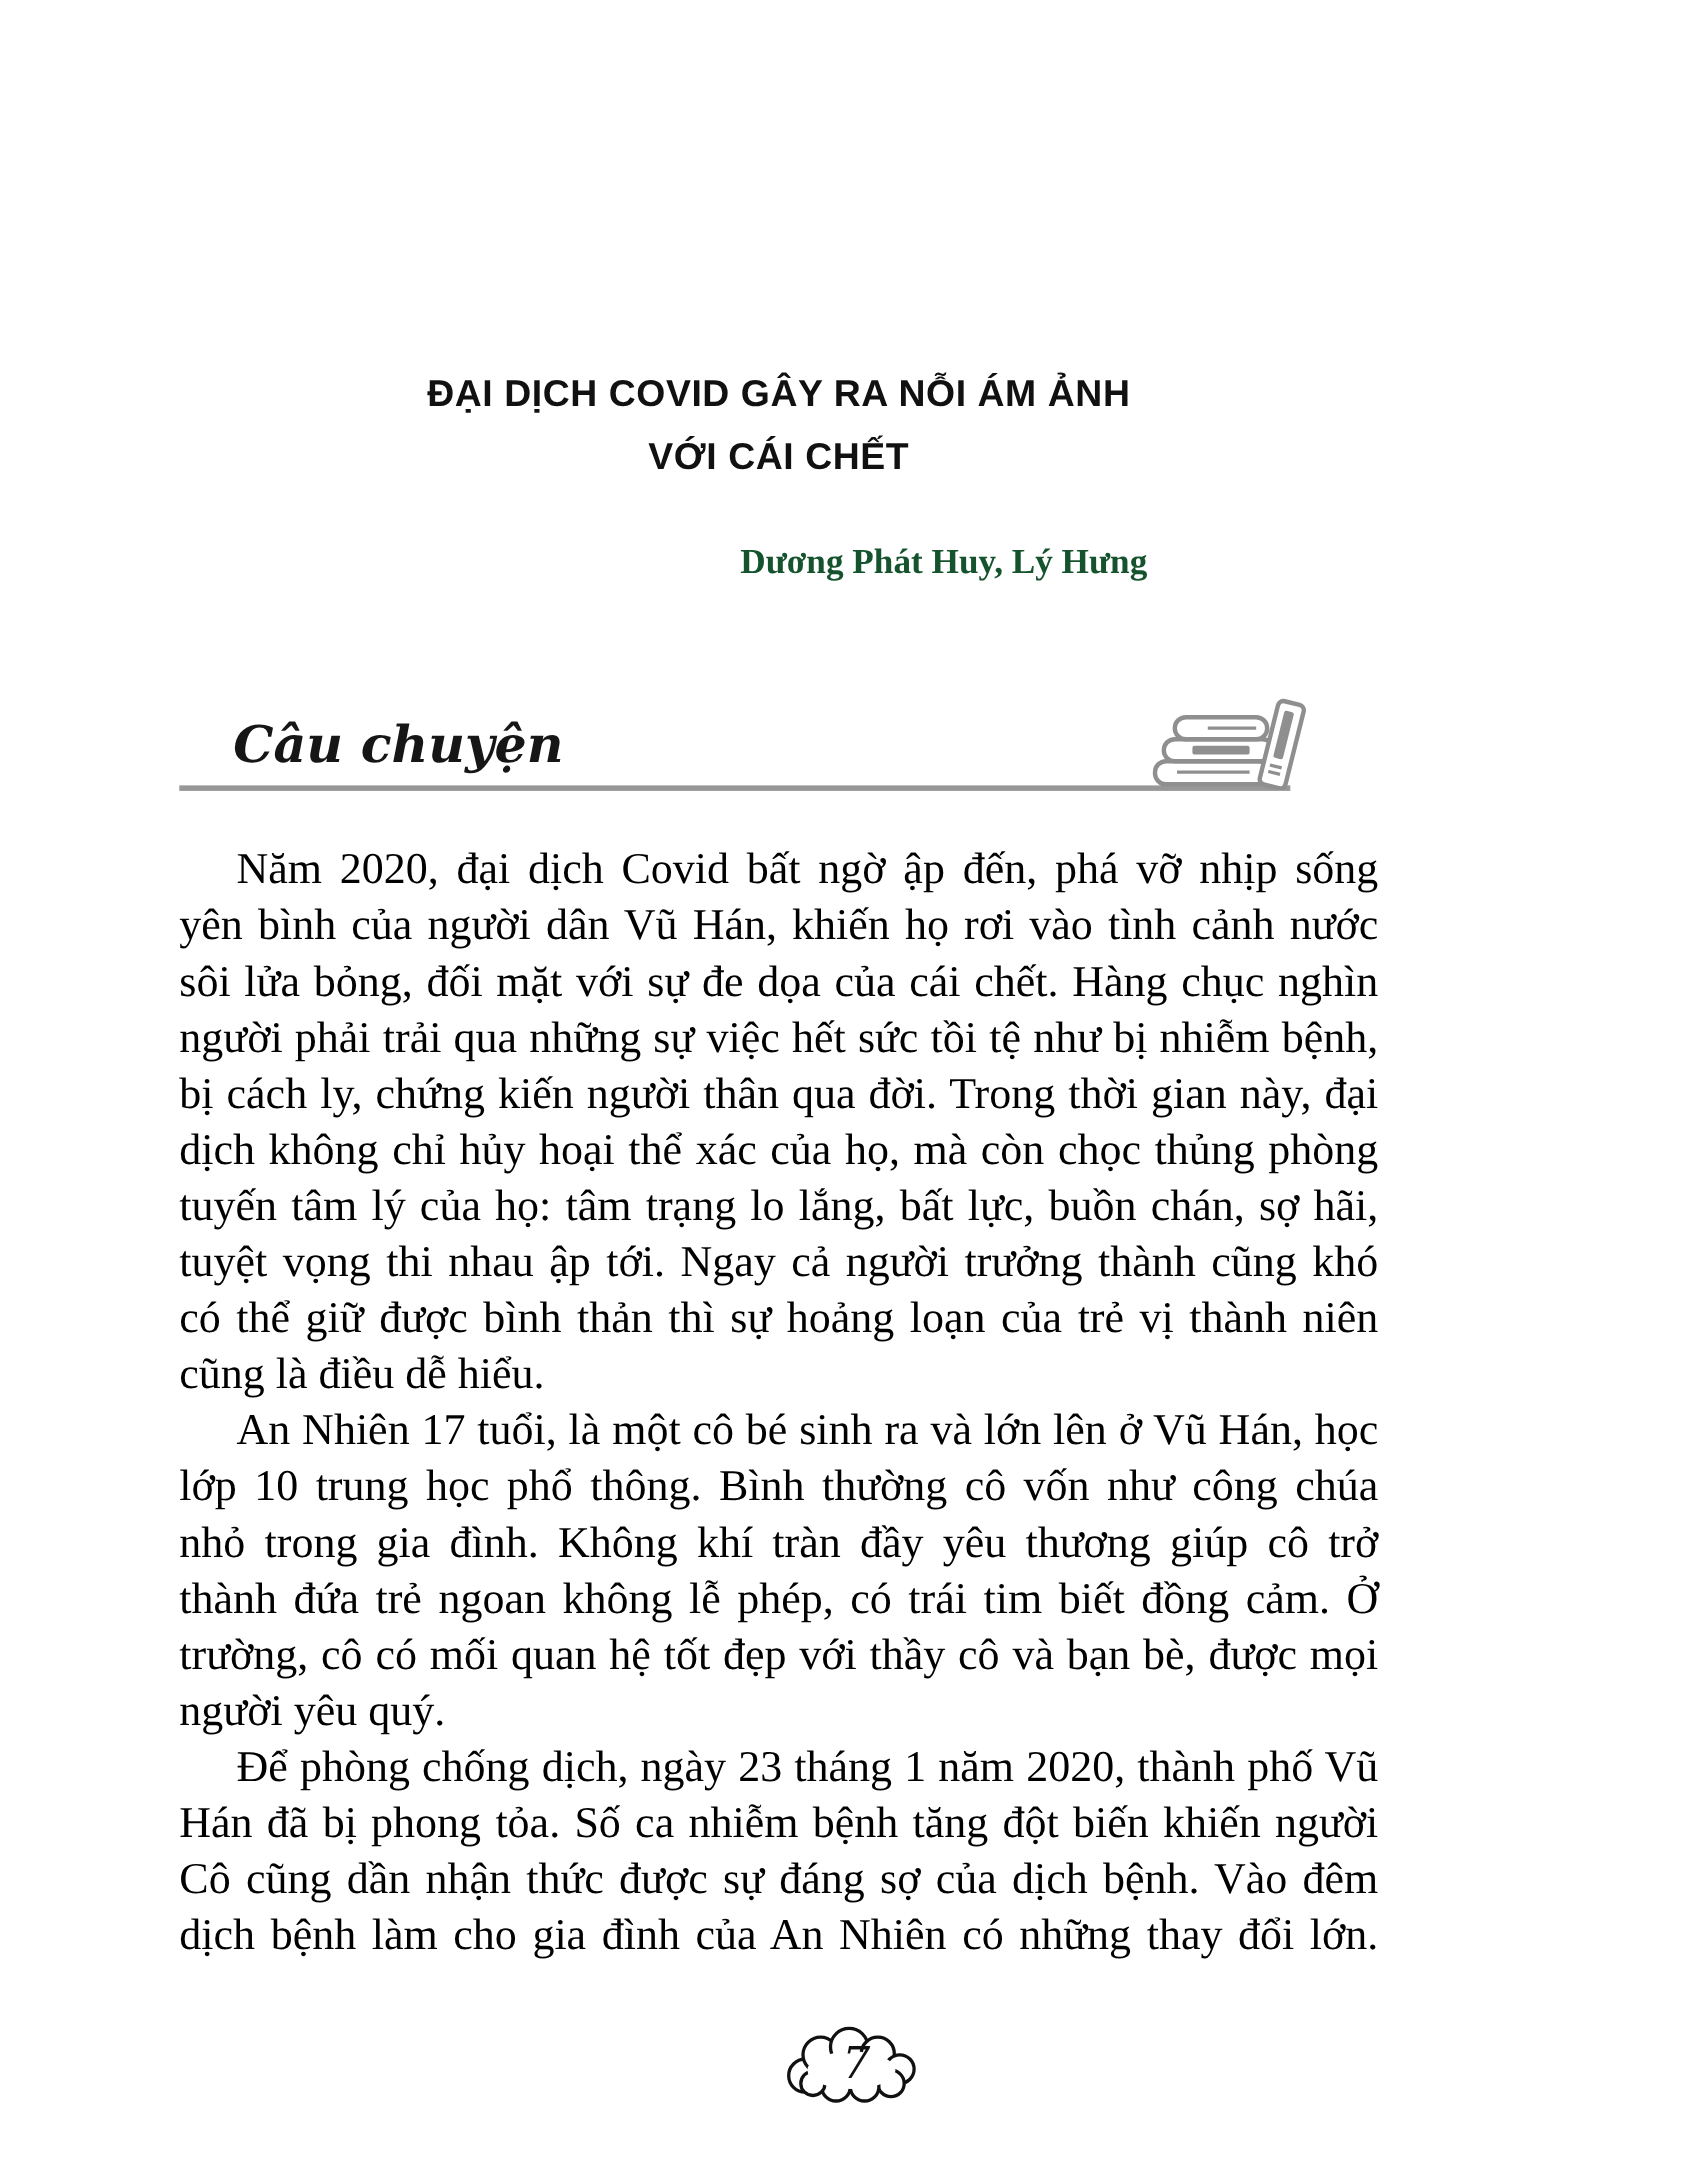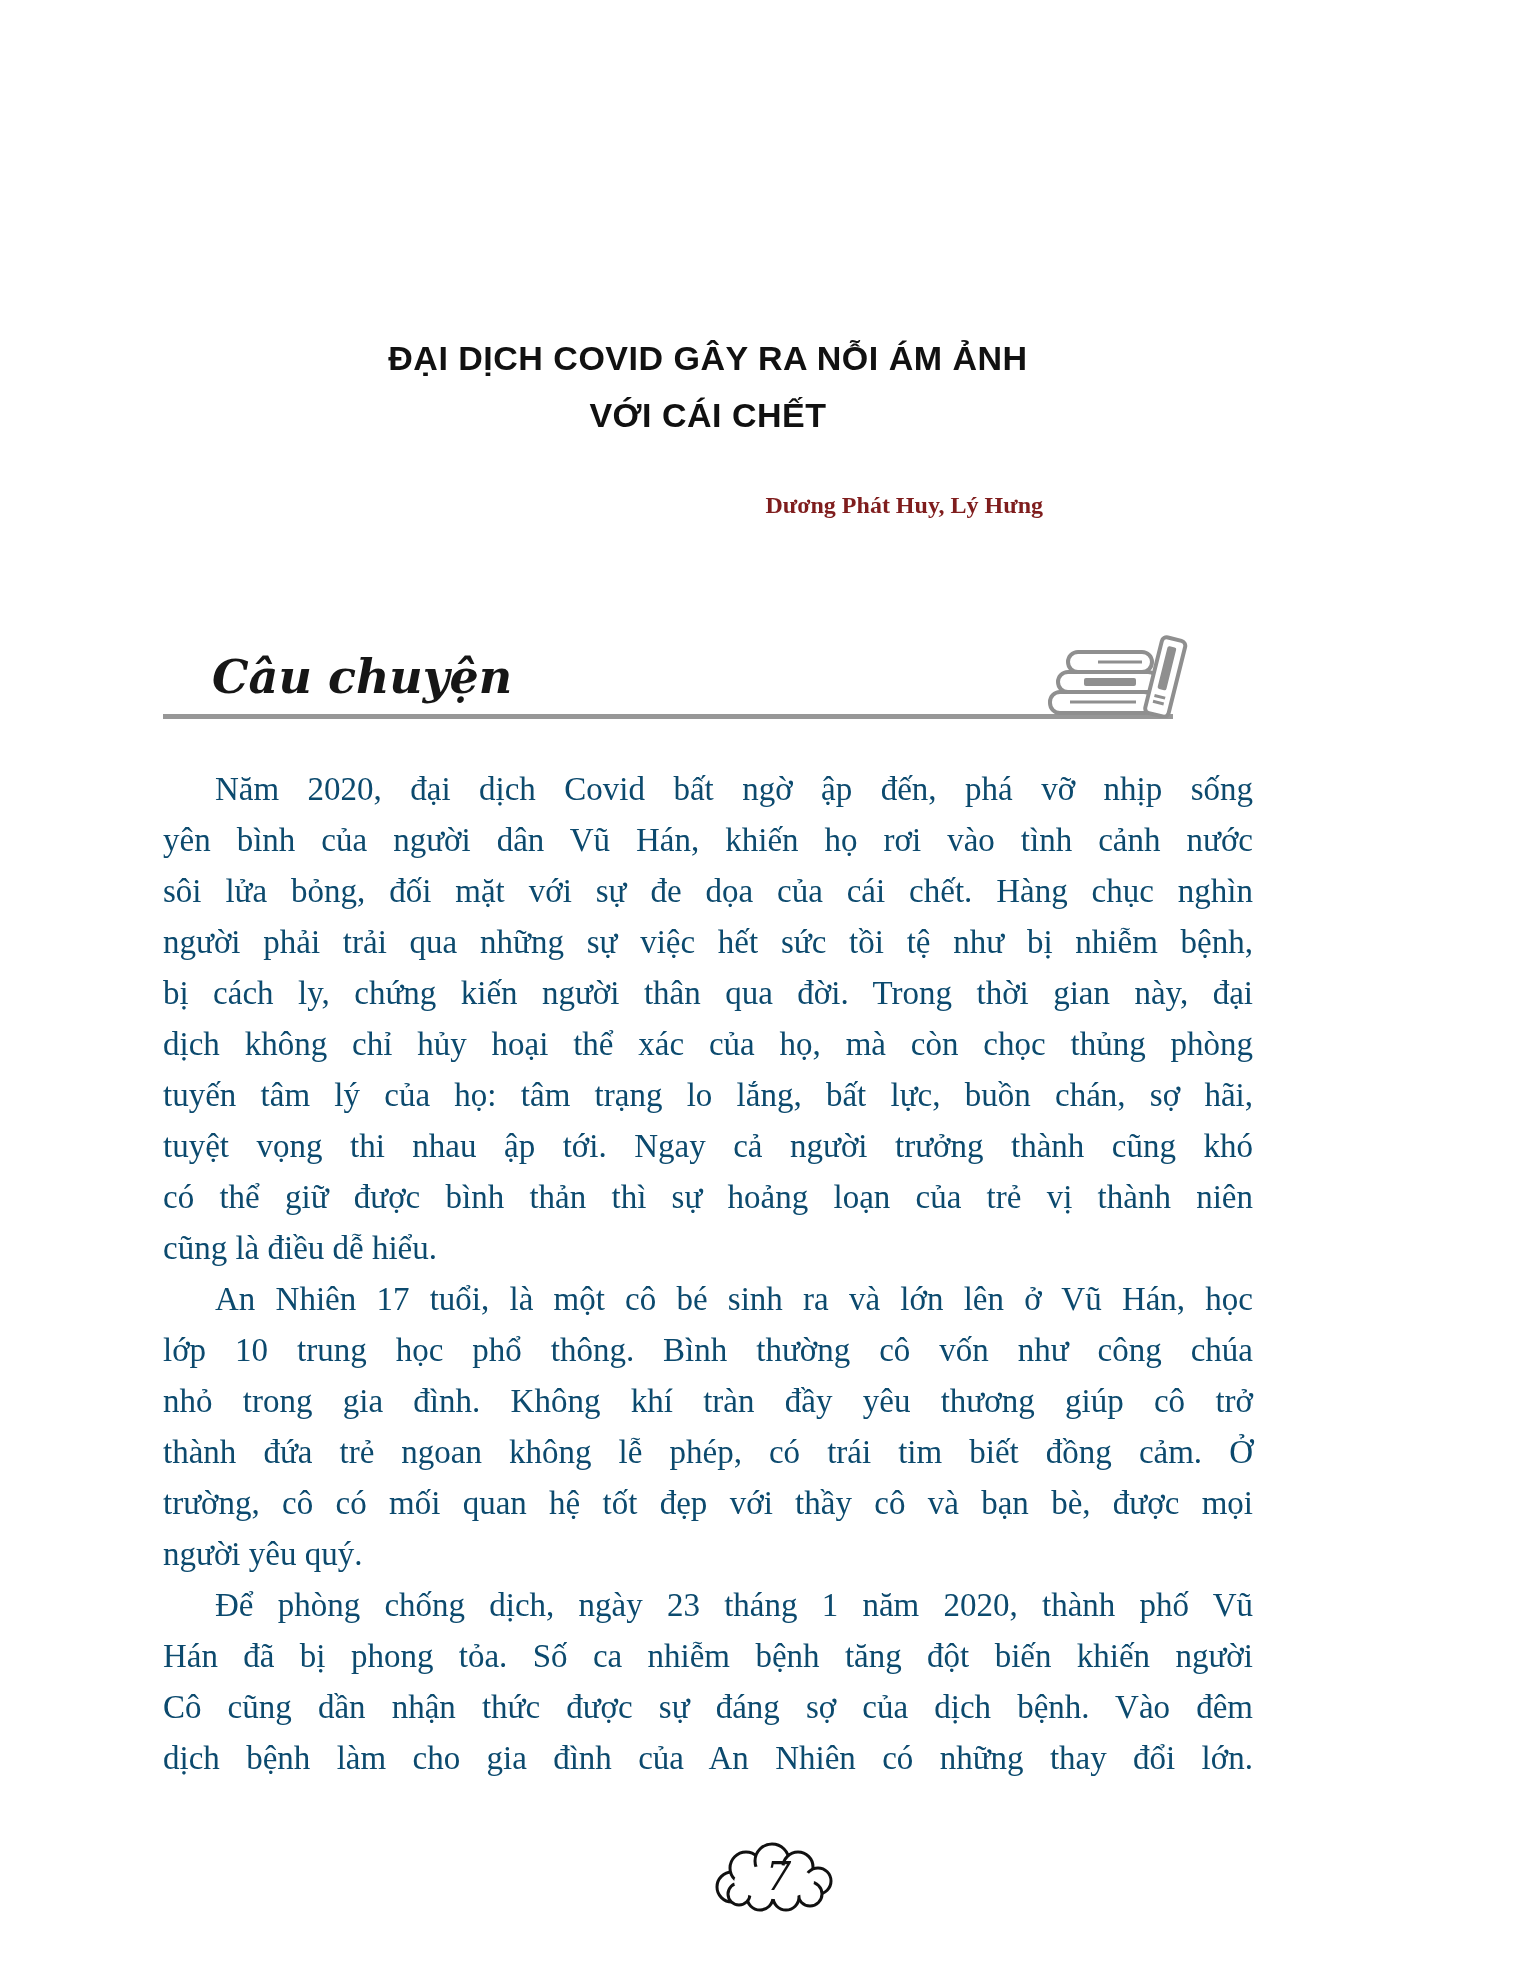--- a/index.html
+++ b/index.html
@@ -3,28 +3,28 @@
 <meta charset="utf-8">
 <style>
   html,body{margin:0;padding:0;background:#ffffff;}
   .page{position:relative;width:1538px;height:1975px;background:#ffffff;overflow:hidden;
         color:#111;}
   .title{position:absolute;top:330px;left:163px;width:1090px;margin:0;text-align:center;
          font-family:"Liberation Sans",sans-serif;font-weight:700;font-size:34px;
          line-height:57px;letter-spacing:0.5px;color:#111;}
   .t-line{display:block;}
   .authors{position:absolute;top:492px;left:163px;width:880px;text-align:right;
-           font-family:"Liberation Serif",serif;font-weight:700;font-size:24px;color:#7f1d1d;}
+           font-family:"Liberation Serif",serif;font-weight:700;font-size:32px;color:#14532d;}
   .section-title{position:absolute;top:650px;left:212px;
            font-family:"DejaVu Serif",serif;font-style:italic;font-weight:700;
            font-size:46px;color:#161616;}
   .rule{position:absolute;top:714px;left:163px;width:1010px;height:5px;background:#979797;}
   .books{position:absolute;top:632px;left:1036px;width:152px;height:86px;}
   .bodytext{position:absolute;top:764px;left:163px;width:1090px;
-            font-family:"Liberation Serif",serif;font-size:33px;line-height:51px;color:#0c4a6e;}
+            font-family:"Liberation Serif",serif;font-size:40px;line-height:51px;color:#000000;}
   .line{text-align:justify;text-align-last:justify;}
   .line.first{text-indent:52px;}
   .line.end{text-align-last:left;}
   .pagenum{position:absolute;top:1841px;left:706px;width:145px;height:72px;}
   .pagenum svg{position:absolute;top:0;left:0;}
   .num{position:absolute;top:12px;left:0;width:100%;text-align:center;
        font-family:"DejaVu Serif",serif;font-style:italic;font-size:40px;color:#111;}
 </style>
 </head>
 <body>

